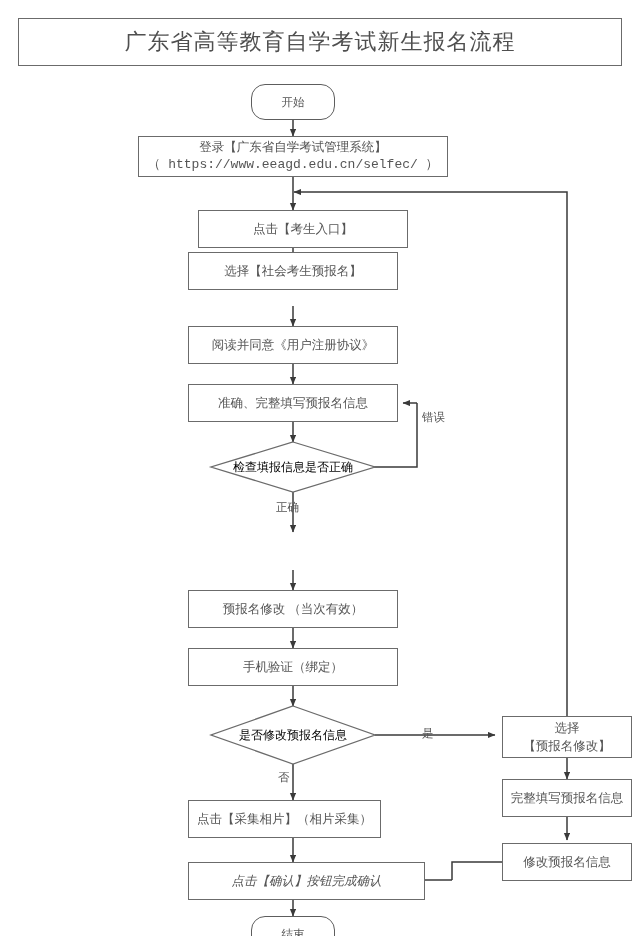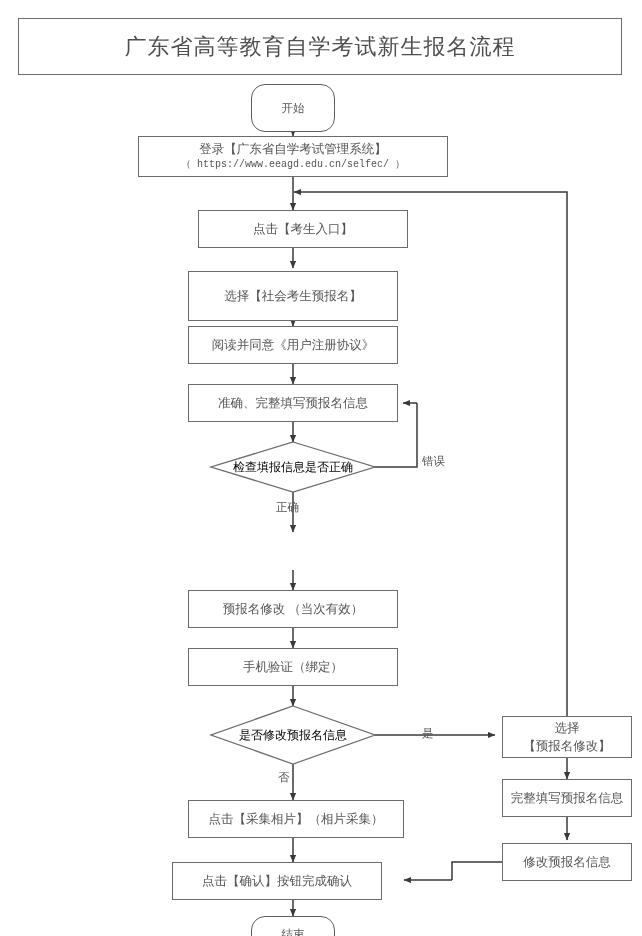--- a/index.html
+++ b/index.html
@@ -8,39 +8,39 @@
     font-family:"Liberation Serif","DejaVu Serif",serif;
     color:#4a4a4a;
   }
   #canvas{position:absolute;left:0;top:0;width:642px;height:936px;}
   svg.lines{position:absolute;left:0;top:0;width:642px;height:936px;pointer-events:none;}
 
   .node{position:absolute;box-sizing:border-box;display:flex;align-items:center;
         justify-content:center;text-align:center;background:#fff;}
 
   .title-box{
-    left:18px;top:18px;width:604px;height:57px;
+    left:18px;top:18px;width:604px;height:48px;
     border:1.3px solid #6b6b6b;
     font-size:22px;letter-spacing:1px;color:#4f4f4f;
   }
 
   .proc{border:1.3px solid #6b6b6b;font-size:12.5px;line-height:1.45;color:#555;}
 
   .term{border:1.5px solid #5d5d5d;border-radius:14px;font-size:11.5px;color:#555;}
 
   .diamond{position:absolute;}
   .diamond .dlabel{
     position:absolute;left:0;top:0;width:100%;height:100%;
     display:flex;align-items:center;justify-content:center;
     font-size:12px;color:#000000;text-align:center;
   }
 
   .edge-label{position:absolute;font-size:11.5px;color:#555;white-space:nowrap;}
 
-  .url{font-family:"Liberation Mono","DejaVu Sans Mono",monospace;font-size:10px;letter-spacing:0px;}
+  .url{font-family:"Liberation Mono","DejaVu Sans Mono",monospace;font-size:13px;letter-spacing:0px;}
   .l1{display:block;}
   .l2{display:block;}
 </style>
 </head>
 <body>
 
 <div id="canvas">
 
   <svg class="lines" viewBox="0 0 642 936" xmlns="http://www.w3.org/2000/svg">
     <defs>
@@ -93,64 +93,64 @@
     </g>
 
     <g stroke="#6b6b6b" stroke-width="1.3" fill="#ffffff">
       <polygon points="293,442 375,467 293,492 211,467"></polygon>
       <polygon points="293,706 375,735 293,764 211,735"></polygon>
     </g>
   </svg>
 
   <div class="node title-box">广东省高等教育自学考试新生报名流程</div>
 
-  <div class="node term" style="left:251px;top:84px;width:84px;height:48px;">开始</div>
+  <div class="node term" style="left:251px;top:84px;width:84px;height:36px;">开始</div>
 
   <div class="node proc" style="left:138px;top:136px;width:310px;height:41px;flex-direction:column;">
     <span class="l1">登录【广东省自学考试管理系统】</span>
     <span class="l2 url">（ https://www.eeagd.edu.cn/selfec/ ）</span>
   </div>
 
   <div class="node proc" style="left:198px;top:210px;width:210px;height:38px;">点击【考生入口】</div>
 
-  <div class="node proc" style="left:188px;top:271px;width:210px;height:50px;text-align:center;">选择【社会考生预报名】</div>
+  <div class="node proc" style="left:188px;top:252px;width:210px;height:38px;text-align:center;">选择【社会考生预报名】</div>
 
   <div class="node proc" style="left:188px;top:326px;width:210px;height:38px;">阅读并同意《用户注册协议》</div>
 
   <div class="node proc" style="left:188px;top:384px;width:210px;height:38px;">准确、完整填写预报名信息</div>
 
   <div class="diamond" style="left:211px;top:442px;width:164px;height:50px;">
     <div class="dlabel">检查填报信息是否正确</div>
   </div>
 
 
   <div class="node proc" style="left:188px;top:590px;width:210px;height:38px;">预报名修改 （当次有效）</div>
 
   <div class="node proc" style="left:188px;top:648px;width:210px;height:38px;">手机验证（绑定）</div>
 
   <div class="diamond" style="left:211px;top:706px;width:164px;height:58px;">
     <div class="dlabel">是否修改预报名信息</div>
   </div>
 
-  <div class="node proc" style="left:188px;top:800px;width:216px;height:38px;text-align:center;">点击【采集相片】（相片采集）</div>
+  <div class="node proc" style="left:188px;top:800px;width:193px;height:38px;text-align:center;">点击【采集相片】（相片采集）</div>
 
-  <div class="node proc" style="left:172px;top:862px;width:210px;height:38px;">点击【确认】按钮完成确认</div>
+  <div class="node proc" style="left:188px;top:862px;width:237px;height:38px;font-style:italic;">点击【确认】按钮完成确认</div>
 
   <div class="node term" style="left:251px;top:916px;width:84px;height:36px;">结束</div>
 
   <div class="node proc" style="left:502px;top:716px;width:130px;height:42px;flex-direction:column;">
     <span class="l1">选择</span>
     <span class="l2">【预报名修改】</span>
   </div>
 
   <div class="node proc" style="left:502px;top:779px;width:130px;height:38px;">完整填写预报名信息</div>
 
   <div class="node proc" style="left:502px;top:843px;width:130px;height:38px;">修改预报名信息</div>
 
-  <div class="edge-label" style="left:422px;top:410px;margin-top:44px;">错误</div>
+  <div class="edge-label" style="left:422px;top:410px;">错误</div>
 
   <div class="edge-label" style="left:276px;top:500px;">正确</div>
 
   <div class="edge-label" style="left:422px;top:726px;">是</div>
 
   <div class="edge-label" style="left:278px;top:770px;">否</div>
 
 </div>
 
 </body></html>

